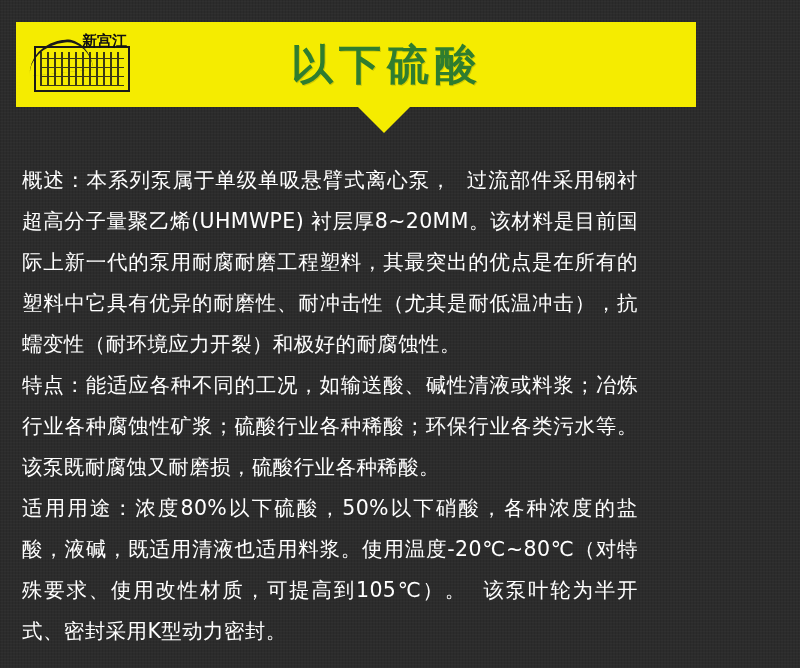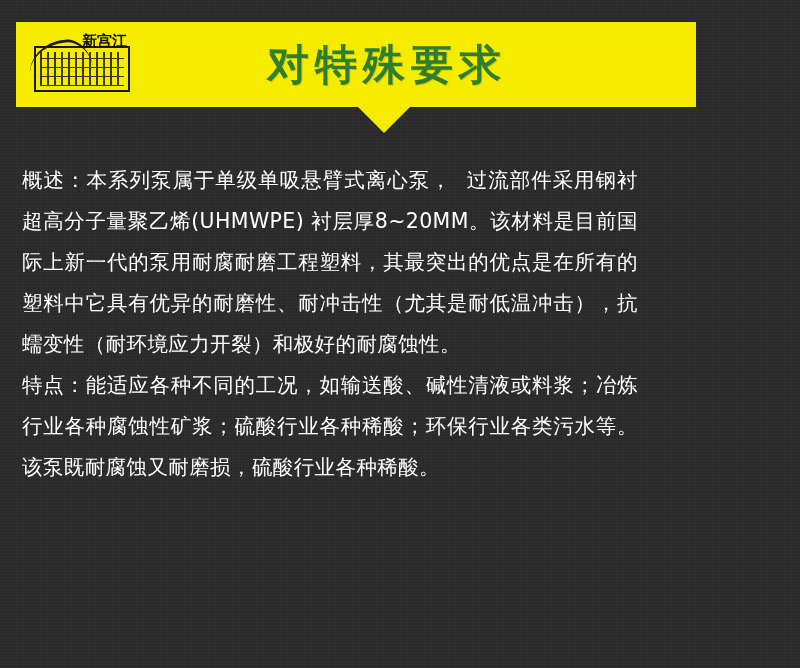--- a/index.html
+++ b/index.html
@@ -137,22 +137,23 @@
 <body>
 
 <div class="page">
 
   <div class="banner">
     <div class="logo">
       <div class="logo-frame"></div>
       <div class="logo-swoosh"></div>
       <div class="logo-text">新宫江</div>
     </div>
-    <div class="banner-title">对特殊要求</div>
+    <div class="banner-title">以下硫酸</div>
   </div>
   <div class="banner-arrow"></div>
 
   <div class="content">
     <p class="para p-indent-1">概述：本系列泵属于单级单吸悬臂式离心泵，  过流部件采用钢衬超高分子量聚乙烯(UHMWPE) 衬层厚8~20MM。该材料是目前国际上新一代的泵用耐腐耐磨工程塑料，其最突出的优点是在所有的塑料中它具有优异的耐磨性、耐冲击性（尤其是耐低温冲击），抗蠕变性（耐环境应力开裂）和极好的耐腐蚀性。</p>
     <p class="para p-indent-1">特点：能适应各种不同的工况，如输送酸、碱性清液或料浆；冶炼行业各种腐蚀性矿浆；硫酸行业各种稀酸；环保行业各类污水等。该泵既耐腐蚀又耐磨损，硫酸行业各种稀酸。</p>
+    <p class="para p-indent-1">适用用途：浓度80%以下硫酸，50%以下硝酸，各种浓度的盐酸，液碱，既适用清液也适用料浆。使用温度-20℃~80℃（对特殊要求、使用改性材质，可提高到105℃）。  该泵叶轮为半开式、密封采用K型动力密封。</p>
   </div>
 
 </div>
 
 </body></html>

